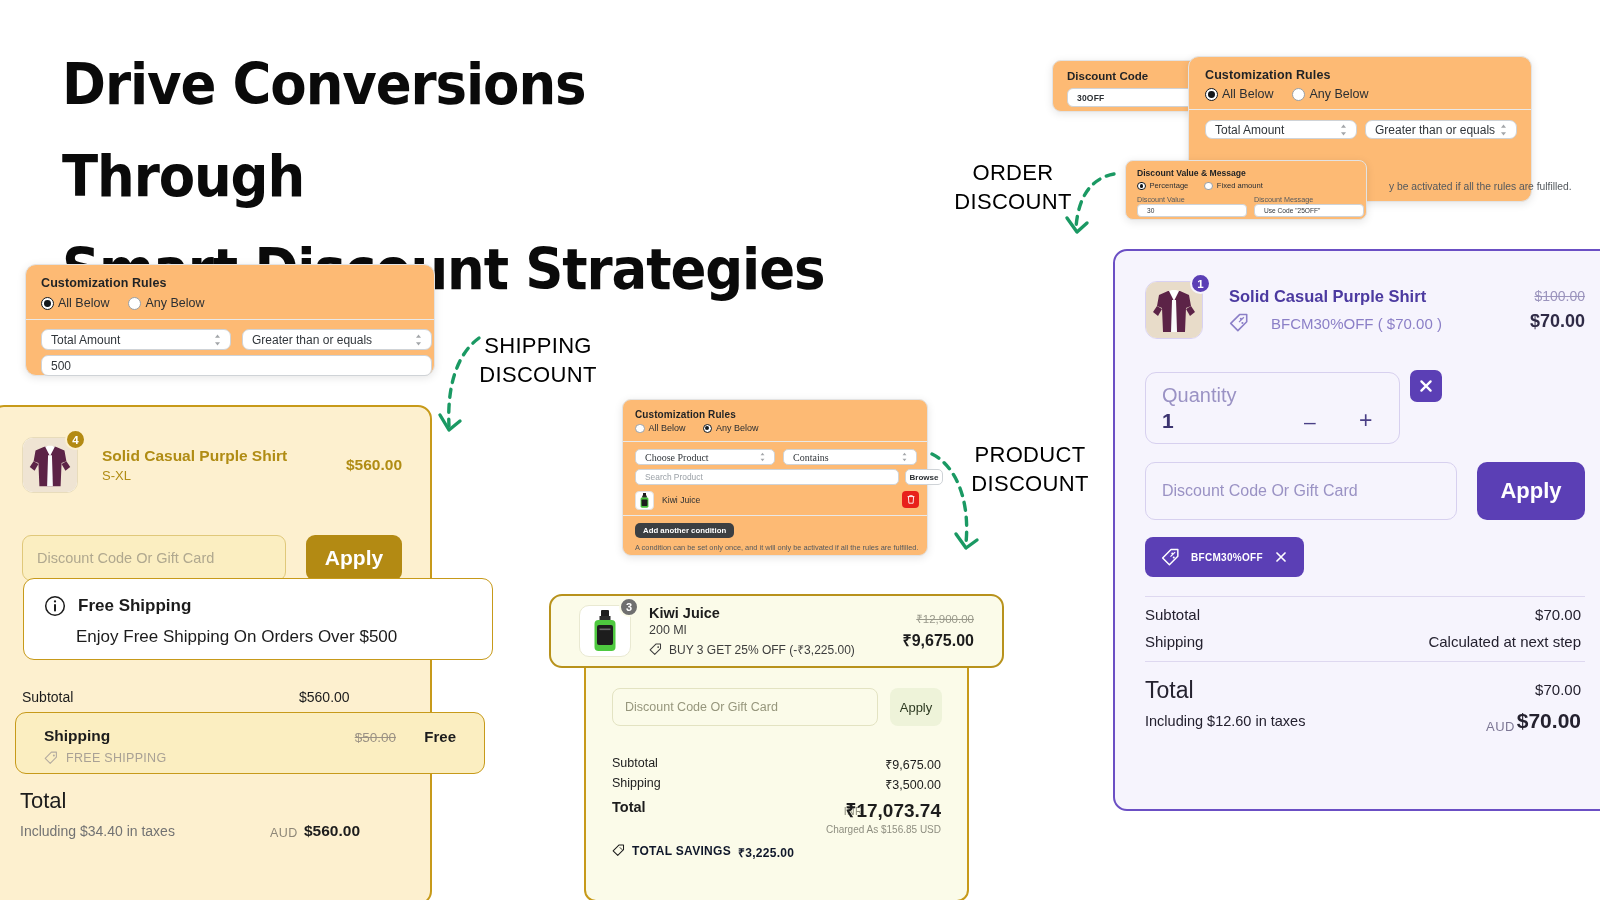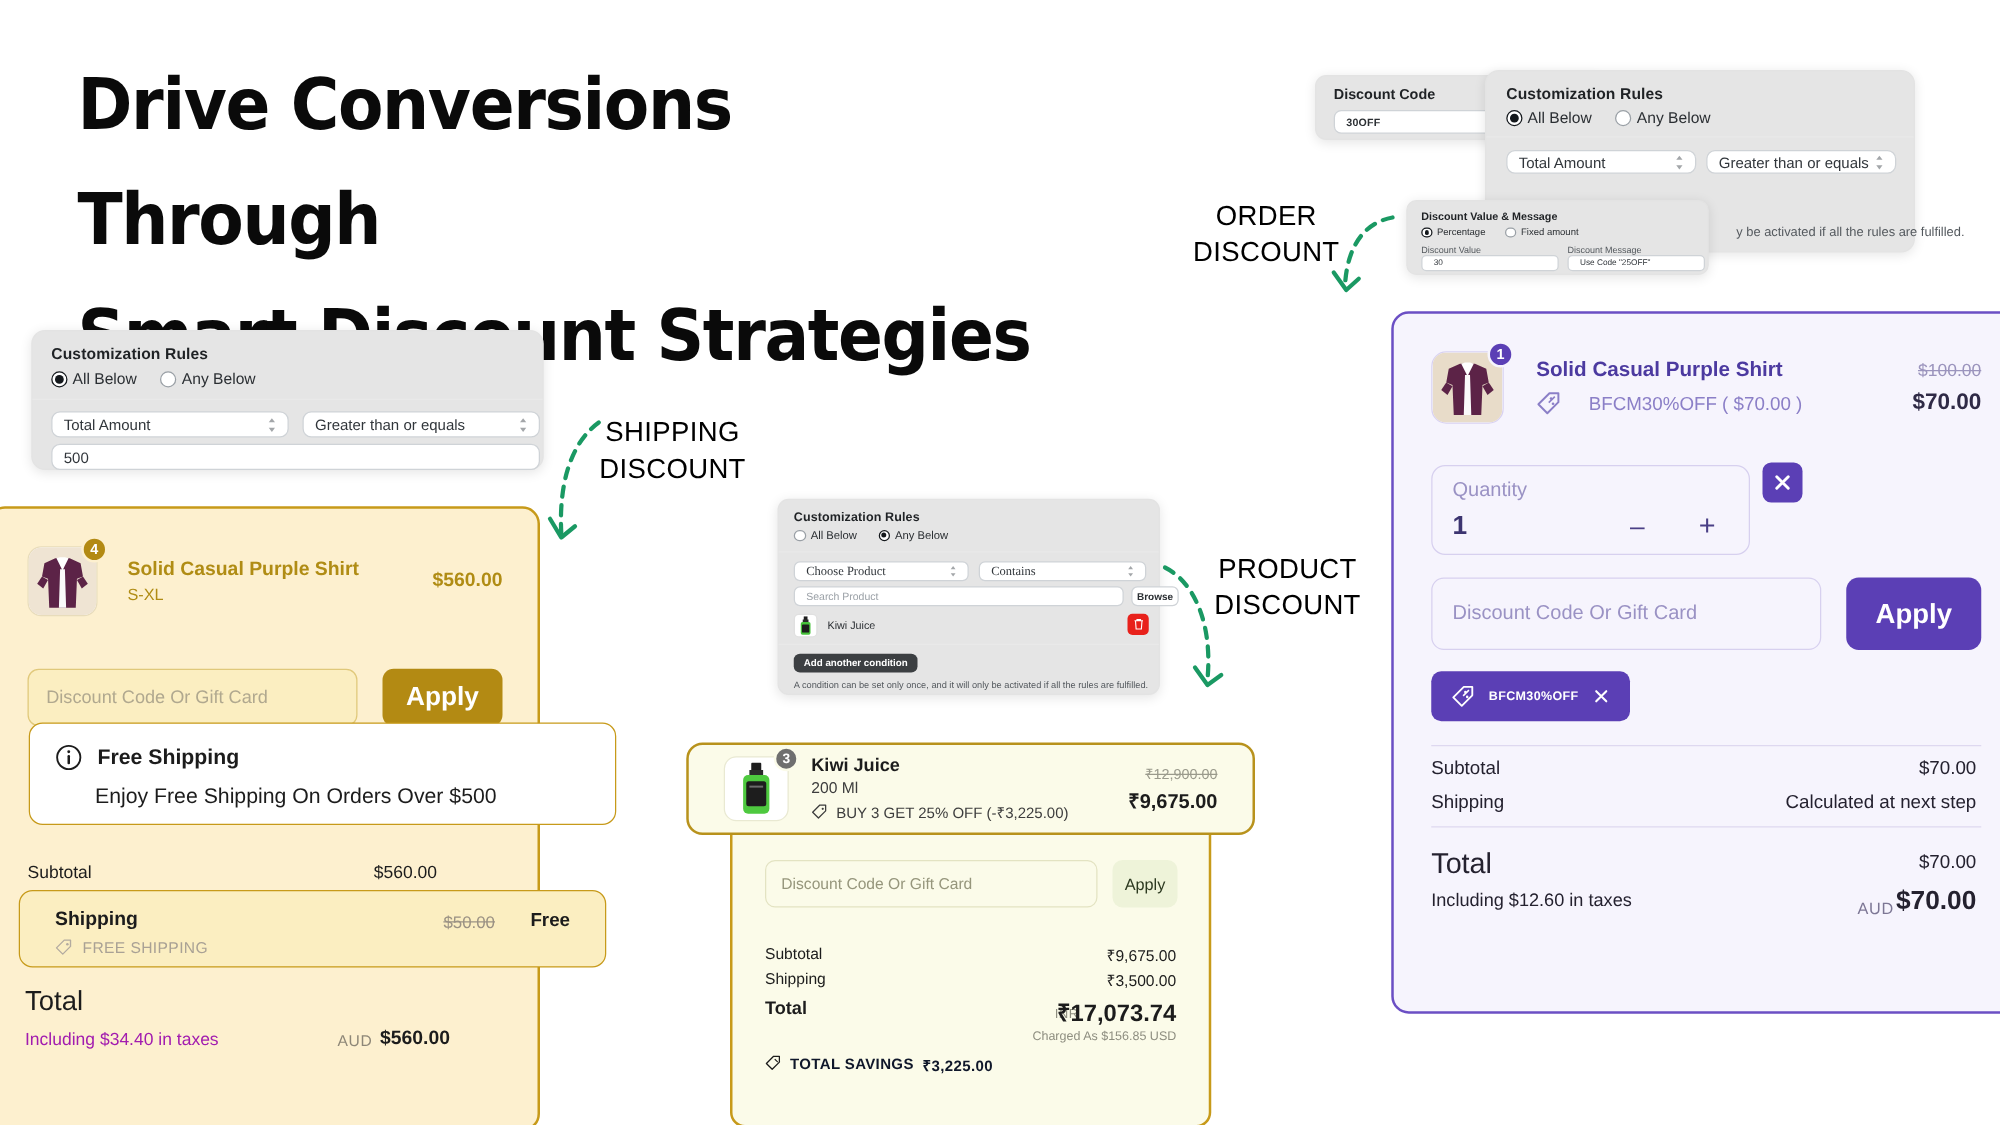--- a/index.html
+++ b/index.html
@@ -38,21 +38,21 @@
     font-family: "Liberation Sans", sans-serif;
   }
   .annot-shipping { left: 468px; top: 331px; width: 140px; }
   .annot-order    { left: 938px; top: 158px; width: 150px; }
   .annot-product  { left: 958px; top: 440px; width: 144px; }
   .arrow-svg { position: absolute; overflow: visible; }
 
   
   .panel {
     position: absolute;
-    background: #e5e5e5;
+    background: #fdba74;
     border: 1px solid #e3e3e3;
     border-radius: 11px;
     box-shadow: 0 2px 9px rgba(0,0,0,.10);
     padding-left: 11px;
   }
   .panel-title {
     font-size: 12.5px; font-weight: 700; color: #1f2225;
     letter-spacing: .1px;
   }
   .radio-row { display: flex; align-items: center; gap: 9px; }
@@ -205,21 +205,21 @@
   #cart-yellow .ship-box {
     position:absolute; left:23px; top:305px; width:470px; height:62px;
     border:1.8px solid #c79a1a; border-radius:11px; background:#fbeec1;
   }
   #cart-yellow .ship-box .sl { position:absolute; left:28px; top:14px; font-size:15.5px; font-weight:700; color:#1c1c1c; }
   #cart-yellow .ship-box .so { position:absolute; right:88px; top:17px; font-size:13.5px; color:#9b9284; text-decoration:line-through; }
   #cart-yellow .ship-box .sf { position:absolute; right:28px; top:15px; font-size:15px; font-weight:700; color:#1c1c1c; }
   #cart-yellow .ship-box .stag { position:absolute; left:28px; top:38px; display:flex; align-items:center; gap:8px; font-size:12.5px; color:#a9a195; letter-spacing:.3px; }
 
   #cart-yellow .tot-l { position:absolute; left:28px; top:381px; font-size:22px; color:#1c1c1c; }
-  #cart-yellow .tax-l { position:absolute; left:28px; top:416px; font-size:14px; color:#a21caf; }
+  #cart-yellow .tax-l { position:absolute; left:28px; top:416px; font-size:14px; color:#737373; }
   #cart-yellow .cur   { position:absolute; left:278px; top:419px; font-size:12.5px; color:#8e8778; letter-spacing:.5px; }
   #cart-yellow .tot-v { position:absolute; left:312px; top:415px; font-size:15.5px; font-weight:700; color:#1c1c1c; }
 
   
   #cart-green {
     position:absolute; left:584px; top:602px; width:385px; height:300px;
     background:#fbfbe9; border:2px solid #c79a1a; border-radius:12px;
   }
   #cart-green .discrow { position:absolute; left:26px; top:84px; display:flex; gap:12px; width:330px; }
   #cart-green .dinput {
@@ -268,21 +268,21 @@
   #cart-purple .ititle { font-size:16.5px; font-weight:700; color:#4c3aa0; }
   #cart-purple .ideal { font-size:15px; color:#8b7fc7; margin-top:7px; display:flex; align-items:center; gap:22px; }
   #cart-purple .prices { margin-left:auto; text-align:right; }
   #cart-purple .pold { font-size:14px; color:#9b94bd; text-decoration:line-through; }
   #cart-purple .pnew { font-size:18px; font-weight:700; color:#2f2a46; margin-top:7px; }
 
   #cart-purple .qtybox {
     position:absolute; left:30px; top:121px; width:255px; height:72px;
     border:1.5px solid #d7d0ef; border-radius:11px; background:#f6f4fd;
   }
-  #cart-purple .qtybox .ql { position:absolute; left:16px; top:11px; font-size:16px; color:#9a92c4; }
+  #cart-purple .qtybox .ql { position:absolute; left:16px; top:11px; font-size:20px; color:#9a92c4; }
   #cart-purple .qtybox .qv { position:absolute; left:16px; top:36px; font-size:21px; font-weight:700; color:#3c3470; }
   #cart-purple .qtybox .minus { position:absolute; left:158px; top:37px; font-size:21px; color:#4a3f86; }
   #cart-purple .qtybox .plus  { position:absolute; left:213px; top:34px; font-size:23px; color:#4a3f86; }
   #cart-purple .closebtn {
     position:absolute; left:295px; top:119px; width:32px; height:32px; border-radius:7px;
     background:#5b3fb5; display:flex; align-items:center; justify-content:center;
   }
   #cart-purple .discrow { position:absolute; left:30px; top:211px; display:flex; gap:20px; width:440px; }
   #cart-purple .dinput {
     flex:1; height:58px; border:1.5px solid #d7d0ef; border-radius:10px; background:#f6f4fd;

